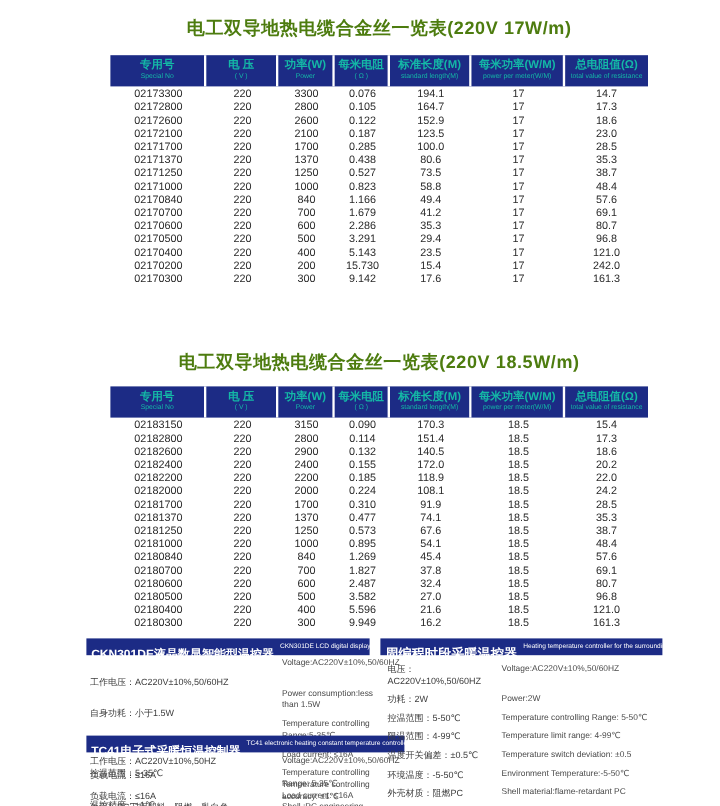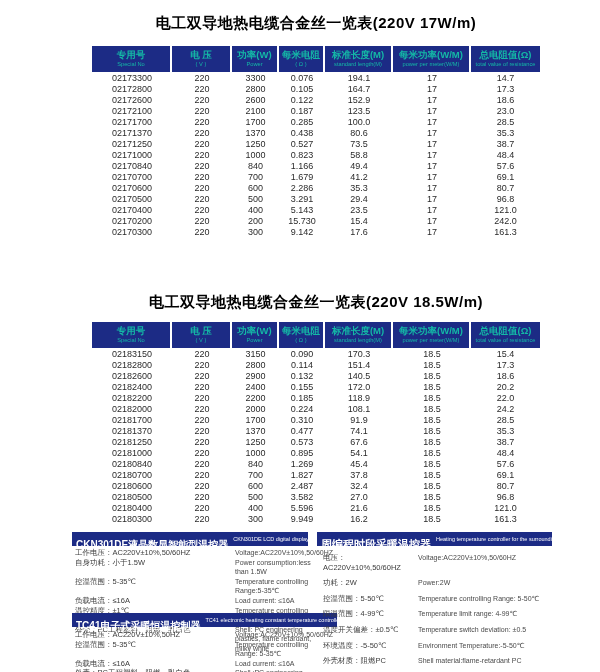--- a/index.html
+++ b/index.html
@@ -2,21 +2,21 @@
 <html><head>
 <meta charset="utf-8">
 <style>
   html,body{margin:0;padding:0;}
   .page{
     position:relative;width:600px;height:672px;background:#ffffff;overflow:hidden;
     font-family:"Liberation Sans","DejaVu Sans",sans-serif;color:#222;
   }
   .tbl-title{
     position:absolute;left:92px;width:448px;margin:0;text-align:center;
-    font-size:15px;font-weight:bold;color:#000000;letter-spacing:0.5px;
+    font-size:15px;font-weight:bold;color:#4d7c0f;letter-spacing:0.5px;
   }
   .t1-title{top:14px}
   .t2-title{top:293px}
   .tbl{position:absolute;left:92px;width:448px;}
   .t1{top:46px}
   .t2{top:322px}
   .thead,.tr{
     display:grid;
     grid-template-columns:80px 60px 47px 46px 68px 78px 69px;
   }
@@ -35,21 +35,21 @@
     position:absolute;background:#1c2b85;color:#fff;height:14px;
     display:flex;align-items:center;white-space:nowrap;overflow:visible;padding-left:4px;box-sizing:border-box;
   }
   .bar-zh{font-weight:bold;font-size:10px;margin-top:11px;}
   .bar-en{font-size:5.5px;margin-left:5px;}
   .specs{position:absolute;}
   .spec-row{display:flex;align-items:flex-start;}
   .spec-zh{font-size:7.5px;color:#3c3c3c;line-height:9.6px;flex:none;}
   .spec-en{font-size:7px;color:#4a4a4a;line-height:9.6px;}
   .specs-ckn{left:75px;top:548px;width:238px;}
-  .specs-ckn .spec-zh{width:160px;}
+  .specs-ckn .spec-zh{width:160px;margin-top:16px;}
   .specs-tc41{left:75px;top:630px;width:238px;}
   .specs-tc41 .spec-row{line-height:9.3px;}
   .specs-tc41 .spec-zh{width:160px;line-height:9.3px;}
   .specs-weekly{left:323px;top:553px;width:232px;}
   .specs-weekly .spec-row{margin-bottom:6px;}
   .specs-weekly .spec-zh{width:95px;}
   .bar-ckn{left:72px;top:532px;width:236px;}
   .bar-tc41{left:72px;top:613px;width:265px;}
   .bar-weekly{left:317px;top:532px;width:235px;}
   .bar-weekly .bar-zh{font-size:11px;}

